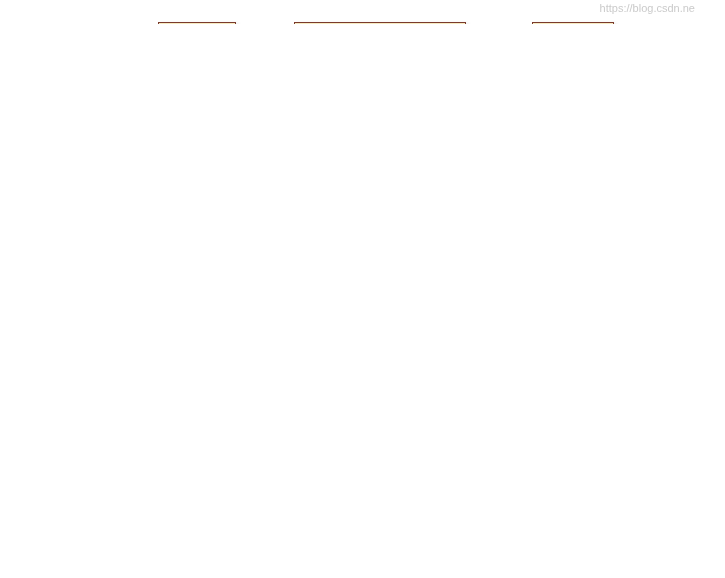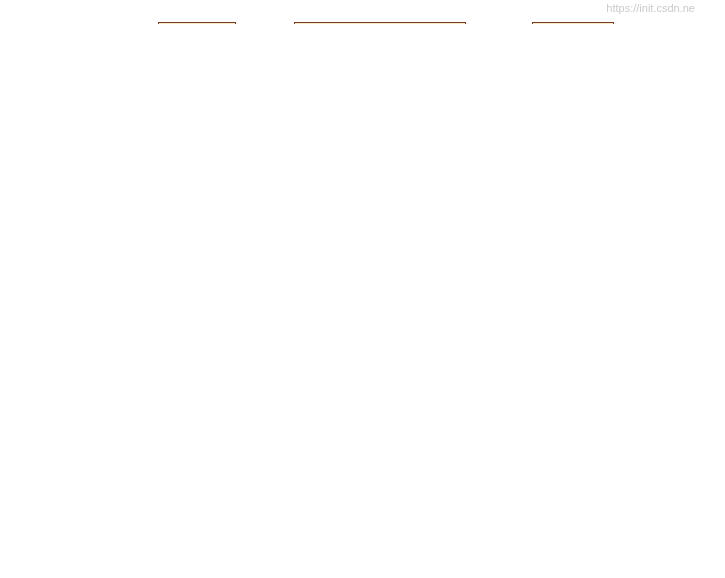--- a/index.html
+++ b/index.html
@@ -191,21 +191,21 @@
 <div class="label" style="left:142px; top:415px;">调用</div>
 <div class="label" style="left:220px; top:398px;">创建游戏</div>
 <div class="label" style="left:468px; top:250px;">信息传递/处理控制</div>
 <div class="label" style="left:495px; top:33px;">+1</div>
 <div class="label" style="left:529px; top:192px;">+1</div>
 <div class="label" style="left:540px; top:402px;">+1</div>
 <div class="label" style="left:540px; top:448px;">+1</div>
 <div class="label" style="left:529px; top:495px;">+1</div>
 <div class="label" style="left:534px; top:358px;">1</div>
 
-<div class="watermark">https://init.csdn.ne</div>
+<div class="watermark">https://blog.csdn.ne</div>
 
 <svg class="connectors">
   <defs>
     <marker id="tri" markerWidth="14" markerHeight="12" refX="13" refY="6" orient="auto">
       <path d="M0,0 L14,6 L0,12 Z" fill="#fff" stroke="#7a3a2c"></path>
     </marker>
     <marker id="arrow" markerWidth="10" markerHeight="10" refX="9" refY="5" orient="auto">
       <path d="M0,0 L10,5 L0,10" fill="none" stroke="#7a3a2c"></path>
     </marker>
     <marker id="diamond" markerWidth="14" markerHeight="10" refX="1" refY="5" orient="auto">

